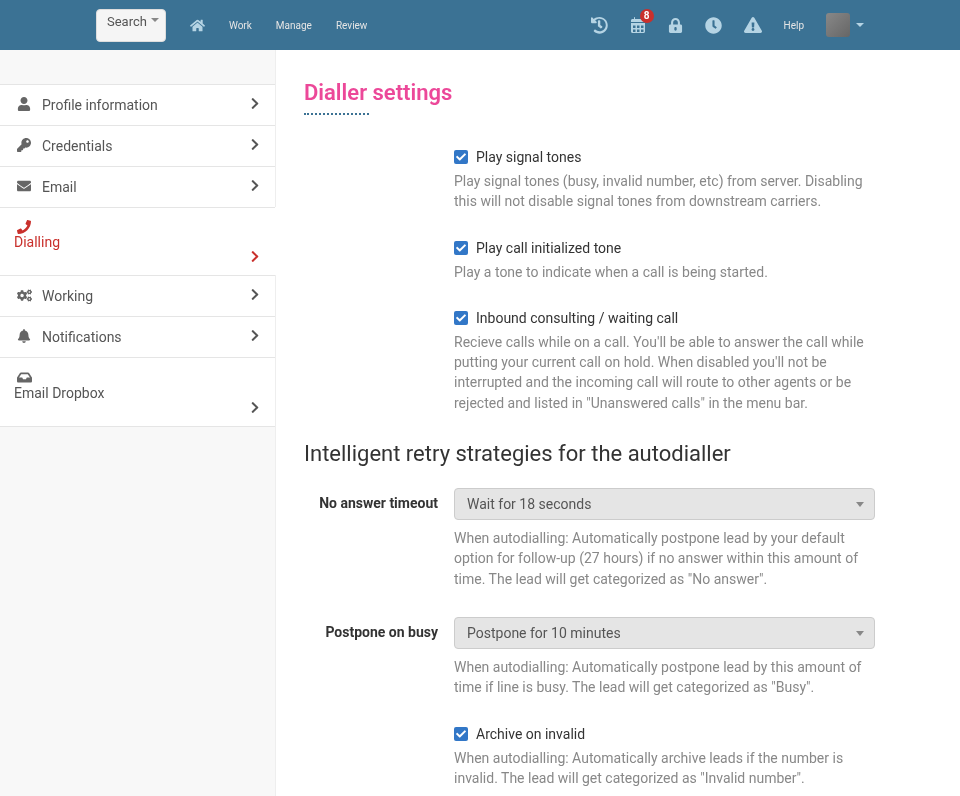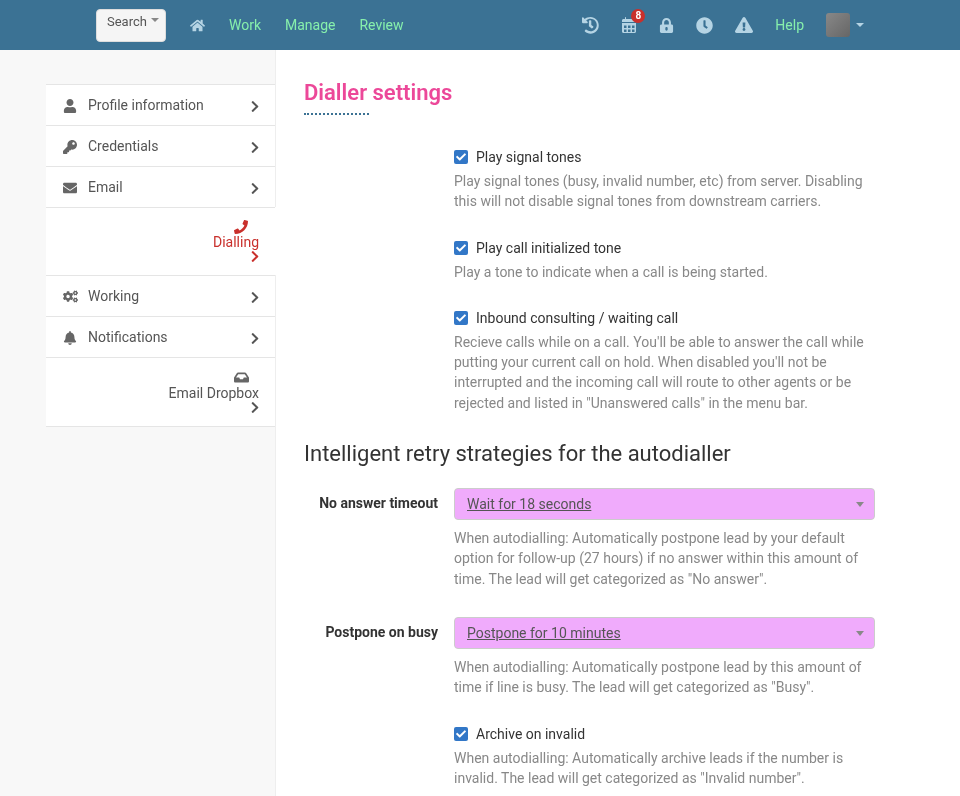--- a/index.html
+++ b/index.html
@@ -3,39 +3,39 @@
 <meta charset="utf-8">
 <style>
 * { margin: 0; padding: 0; box-sizing: border-box; }
 body { font-family: -apple-system, BlinkMacSystemFont, "Segoe UI", Roboto, "Helvetica Neue", Arial, sans-serif; background: #f8f8f8; color: #333; }
 
 
 .navbar { background: #3b7294; height: 50px; display: flex; align-items: center; padding: 0 96px; gap: 24px; }
 .search-btn { background: #f5f5f5; border: 1px solid #ddd; border-radius: 4px; padding: 4px 18px 12px 10px; font-size: 13px; color: #555; position: relative; cursor: pointer; }
 .search-caret { position: absolute; right: 6px; top: 8px; width: 0; height: 0; border-left: 4px solid transparent; border-right: 4px solid transparent; border-top: 4px solid #888; }
 .nav-links { display: flex; gap: 24px; align-items: center; }
-.nav-link { color: #86efac; font-size: 14px; cursor: pointer; }
+.nav-link { color: #e5e5e5; font-size: 10px; cursor: pointer; }
 .nav-icon { color: #b5d4e4; font-size: 16px; cursor: pointer; }
 .nav-spacer { flex: 1; }
 .nav-right { display: flex; gap: 22px; align-items: center; }
 .nav-icon-wrap { position: relative; display: flex; align-items: center; }
 .badge { position: absolute; top: -8px; right: -8px; background: #c9302c; color: #fff; font-size: 10px; border-radius: 8px; min-width: 14px; height: 14px; line-height: 14px; text-align: center; padding: 0 3px; font-weight: bold; }
 .avatar { width: 24px; height: 24px; border-radius: 3px; background: linear-gradient(135deg, #888, #666); display: inline-block; }
 .avatar-wrap { display: flex; align-items: center; gap: 6px; cursor: pointer; }
 .avatar-caret { width: 0; height: 0; border-left: 4px solid transparent; border-right: 4px solid transparent; border-top: 4px solid #b5d4e4; }
 
 .svg-icon { fill: currentColor; display: block; }
 
 
 .container { display: flex; max-width: 960px; margin: 0 auto; }
 .sidebar { width: 275px; padding-top: 34px; }
 .main { flex: 1; padding: 30px 85px 40px 28px; background: #fff; border-left: 1px solid #eee; }
 
 
-.side-item { display: flex; align-items: flex-end; padding: 12px 16px 12px 14px; border-top: 1px solid #e5e5e5; cursor: pointer; color: #555; font-size: 14px; background: #fff; position: relative; margin-left: 46px; }
+.side-item { display: flex; align-items: flex-start; padding: 12px 16px 12px 14px; border-top: 1px solid #e5e5e5; cursor: pointer; color: #555; font-size: 14px; background: #fff; position: relative; }
 .side-item:last-child { border-bottom: 1px solid #e5e5e5; flex-direction: column; }
 .side-item.active { color: #c9302c; border-right: none; box-shadow: 1px 0 0 #fff; z-index: 2; flex-direction: column; }
 .side-icon { width: 20px; display: inline-flex; justify-content: center; margin-right: 8px; color: #666; }
 .side-item.active .side-icon { color: #c9302c; }
 .side-chevron { margin-left: auto; color: #555; }
 .side-item.active .side-chevron { color: #c9302c; }
 
 
 .page-title { font-size: 22px; font-weight: 600; color: #ec4899; margin-bottom: 8px; }
 .title-underline { width: 65px; border-bottom: 2px dotted #3b7294; margin-bottom: 34px; }
@@ -46,21 +46,21 @@
 .form-field-col { flex: 1; }
 
 .checkbox-row { display: flex; align-items: center; gap: 8px; margin-bottom: 6px; }
 .checkbox { width: 14px; height: 14px; background: #3277c7; border-radius: 2px; display: inline-flex; align-items: center; justify-content: center; cursor: pointer; flex-shrink: 0; }
 .checkbox svg { fill: #fff; width: 10px; height: 10px; }
 .checkbox-label { font-size: 14px; color: #333; }
 .help-text { font-size: 14px; color: #888; line-height: 1.45; }
 
 .section-heading { font-size: 22px; color: #333; font-weight: normal; margin: 14px 0 22px; }
 
-.select { width: 100%; border: 1px solid #ccc; border-radius: 4px; padding: 7px 28px 7px 12px; font-size: 14px; color: #555; background: #f0abfc; position: relative; cursor: pointer; margin-bottom: 8px; text-decoration: underline; }
+.select { width: 100%; border: 1px solid #ccc; border-radius: 4px; padding: 7px 28px 7px 12px; font-size: 14px; color: #555; background: #e5e5e5; position: relative; cursor: pointer; margin-bottom: 8px; }
 .select-caret { position: absolute; right: 10px; top: 13px; width: 0; height: 0; border-left: 4px solid transparent; border-right: 4px solid transparent; border-top: 5px solid #888; }
 </style>
 </head>
 <body>
 
 <div class="navbar">
   <div class="search-btn">
     <span>Search</span>
     <span class="search-caret"></span>
   </div>

